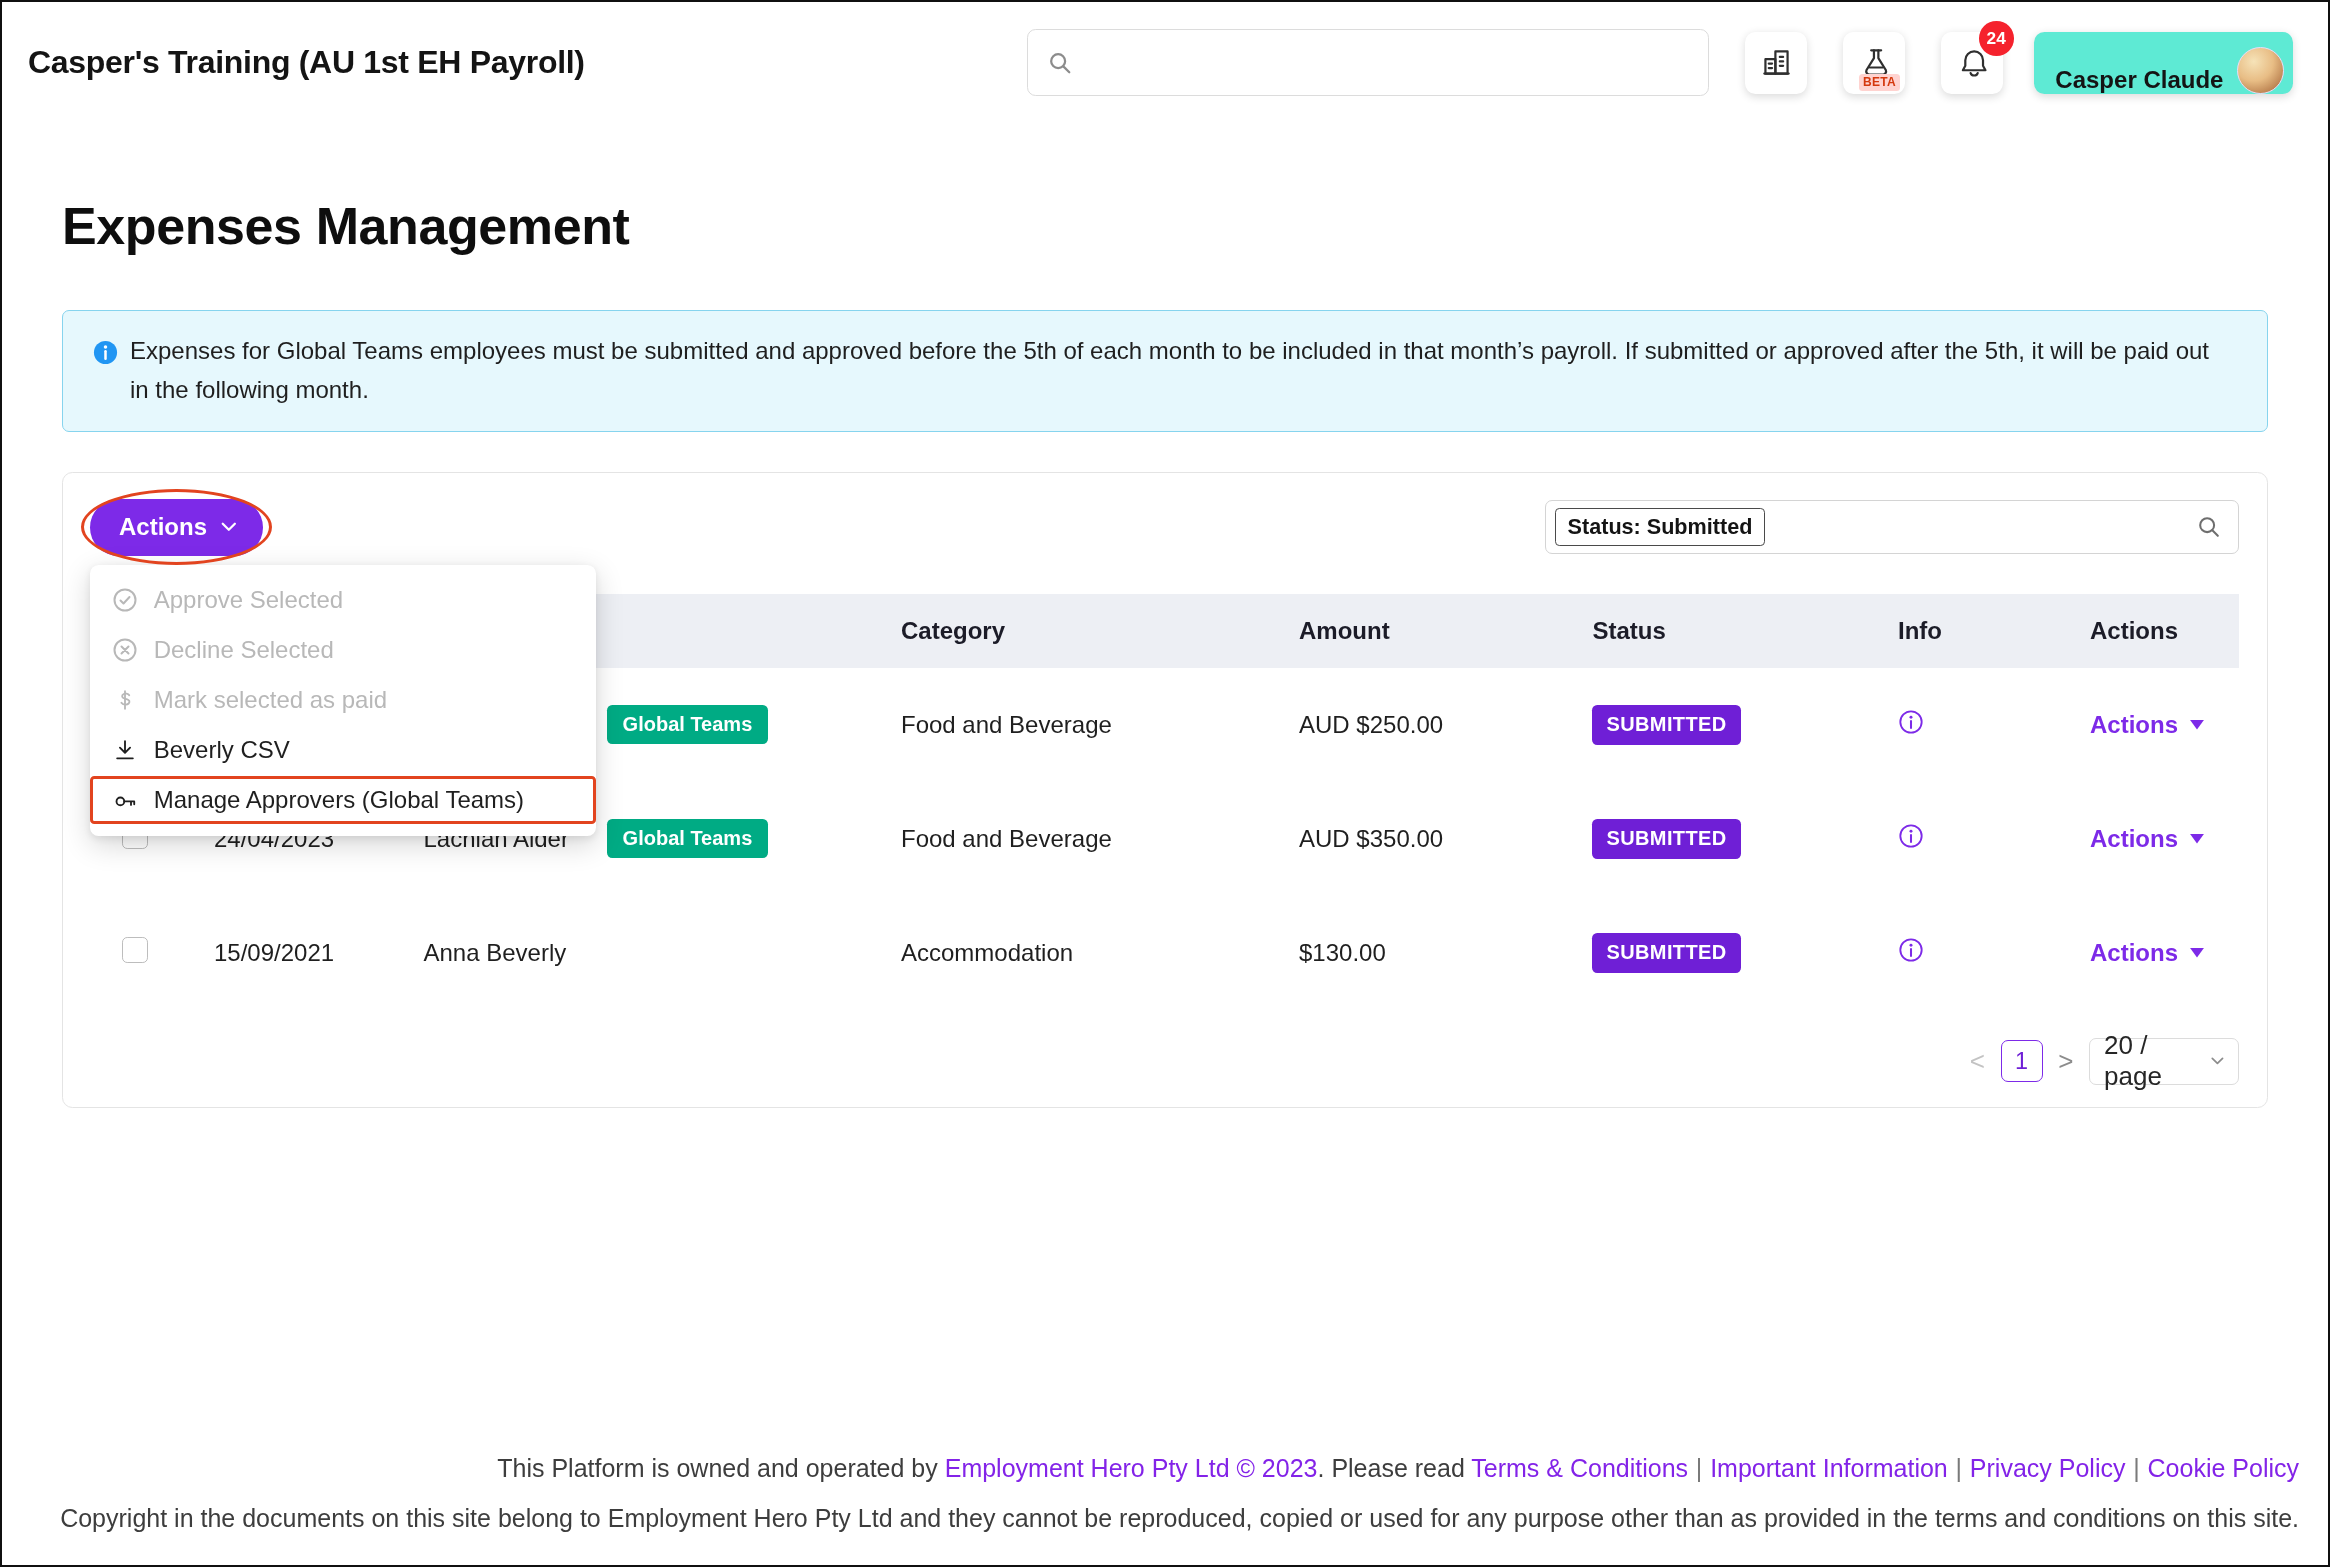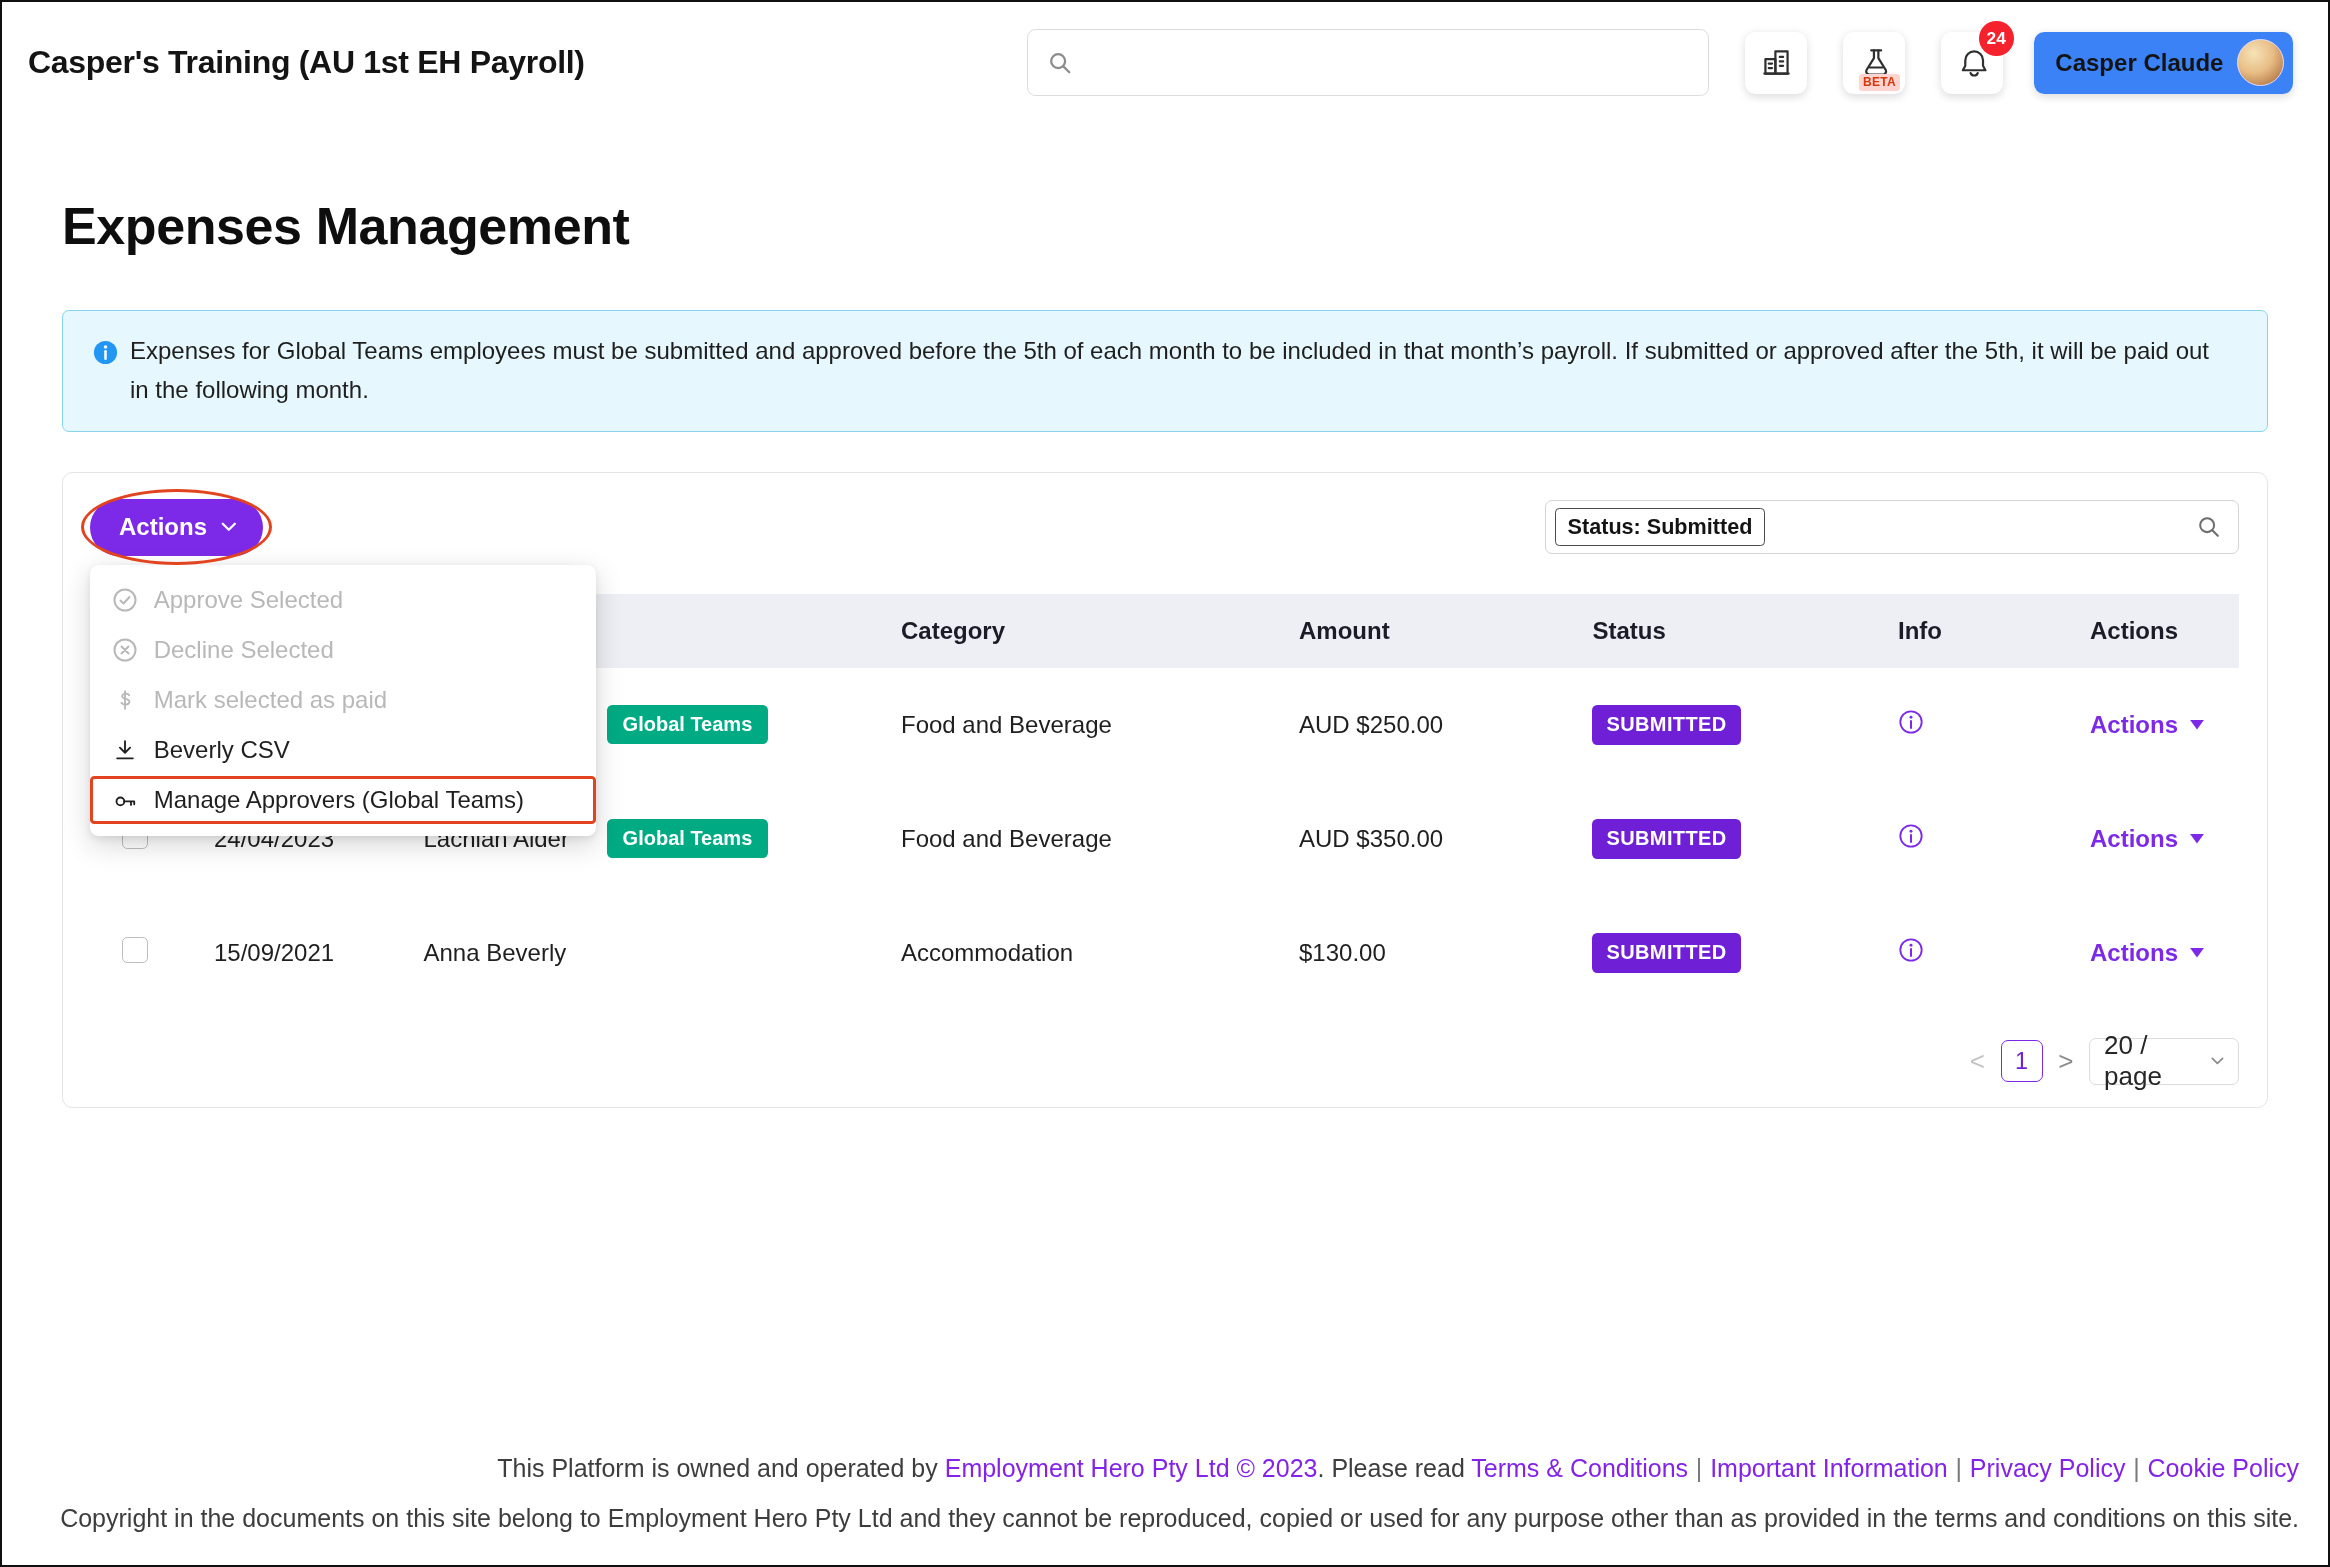--- a/index.html
+++ b/index.html
@@ -39,22 +39,22 @@
   .beta-badge{
     position:absolute; right:5px; bottom:2.6px; background:#ffd3d0; color:#d4380d;
     font-size:12px; font-weight:800; padding:1.7px 4.3px; border-radius:3.5px; letter-spacing:0.3px;
   }
   .notif-badge{
     position:absolute; top:-10.4px; right:-10.4px; min-width:35px; height:35px; border-radius:17.3px;
     background:#f5222d; color:#fff; font-size:17.3px; font-weight:700;
     display:flex; align-items:center; justify-content:center; padding:0 7px;
   }
   .user-chip{
-    margin-left:31px; height:62px; background:#3b82f6; border:none; border-radius:10.4px;
-    box-shadow:0 2.6px 8.6px rgba(0,0,0,0.14); display:flex; align-items:center;
+    margin-left:31px; height:62px; background:#5eead4; border:none; border-radius:10.4px;
+    box-shadow:0 2.6px 8.6px rgba(0,0,0,0.14); display:flex; align-items:flex-end;
     gap:14px; padding:0 8.6px 0 21px; cursor:pointer; flex:none;
   }
   .user-name{ font-size:24px; font-weight:700; color:#141414; }
   .avatar{
     width:47px; height:47px; border-radius:50%;
     background:radial-gradient(circle at 35% 30%, #f6e3b8 0%, #e8bd85 45%, #b97f4e 80%, #7d5433 100%);
     border:1.7px solid #eadcf8;
   }
 
   

